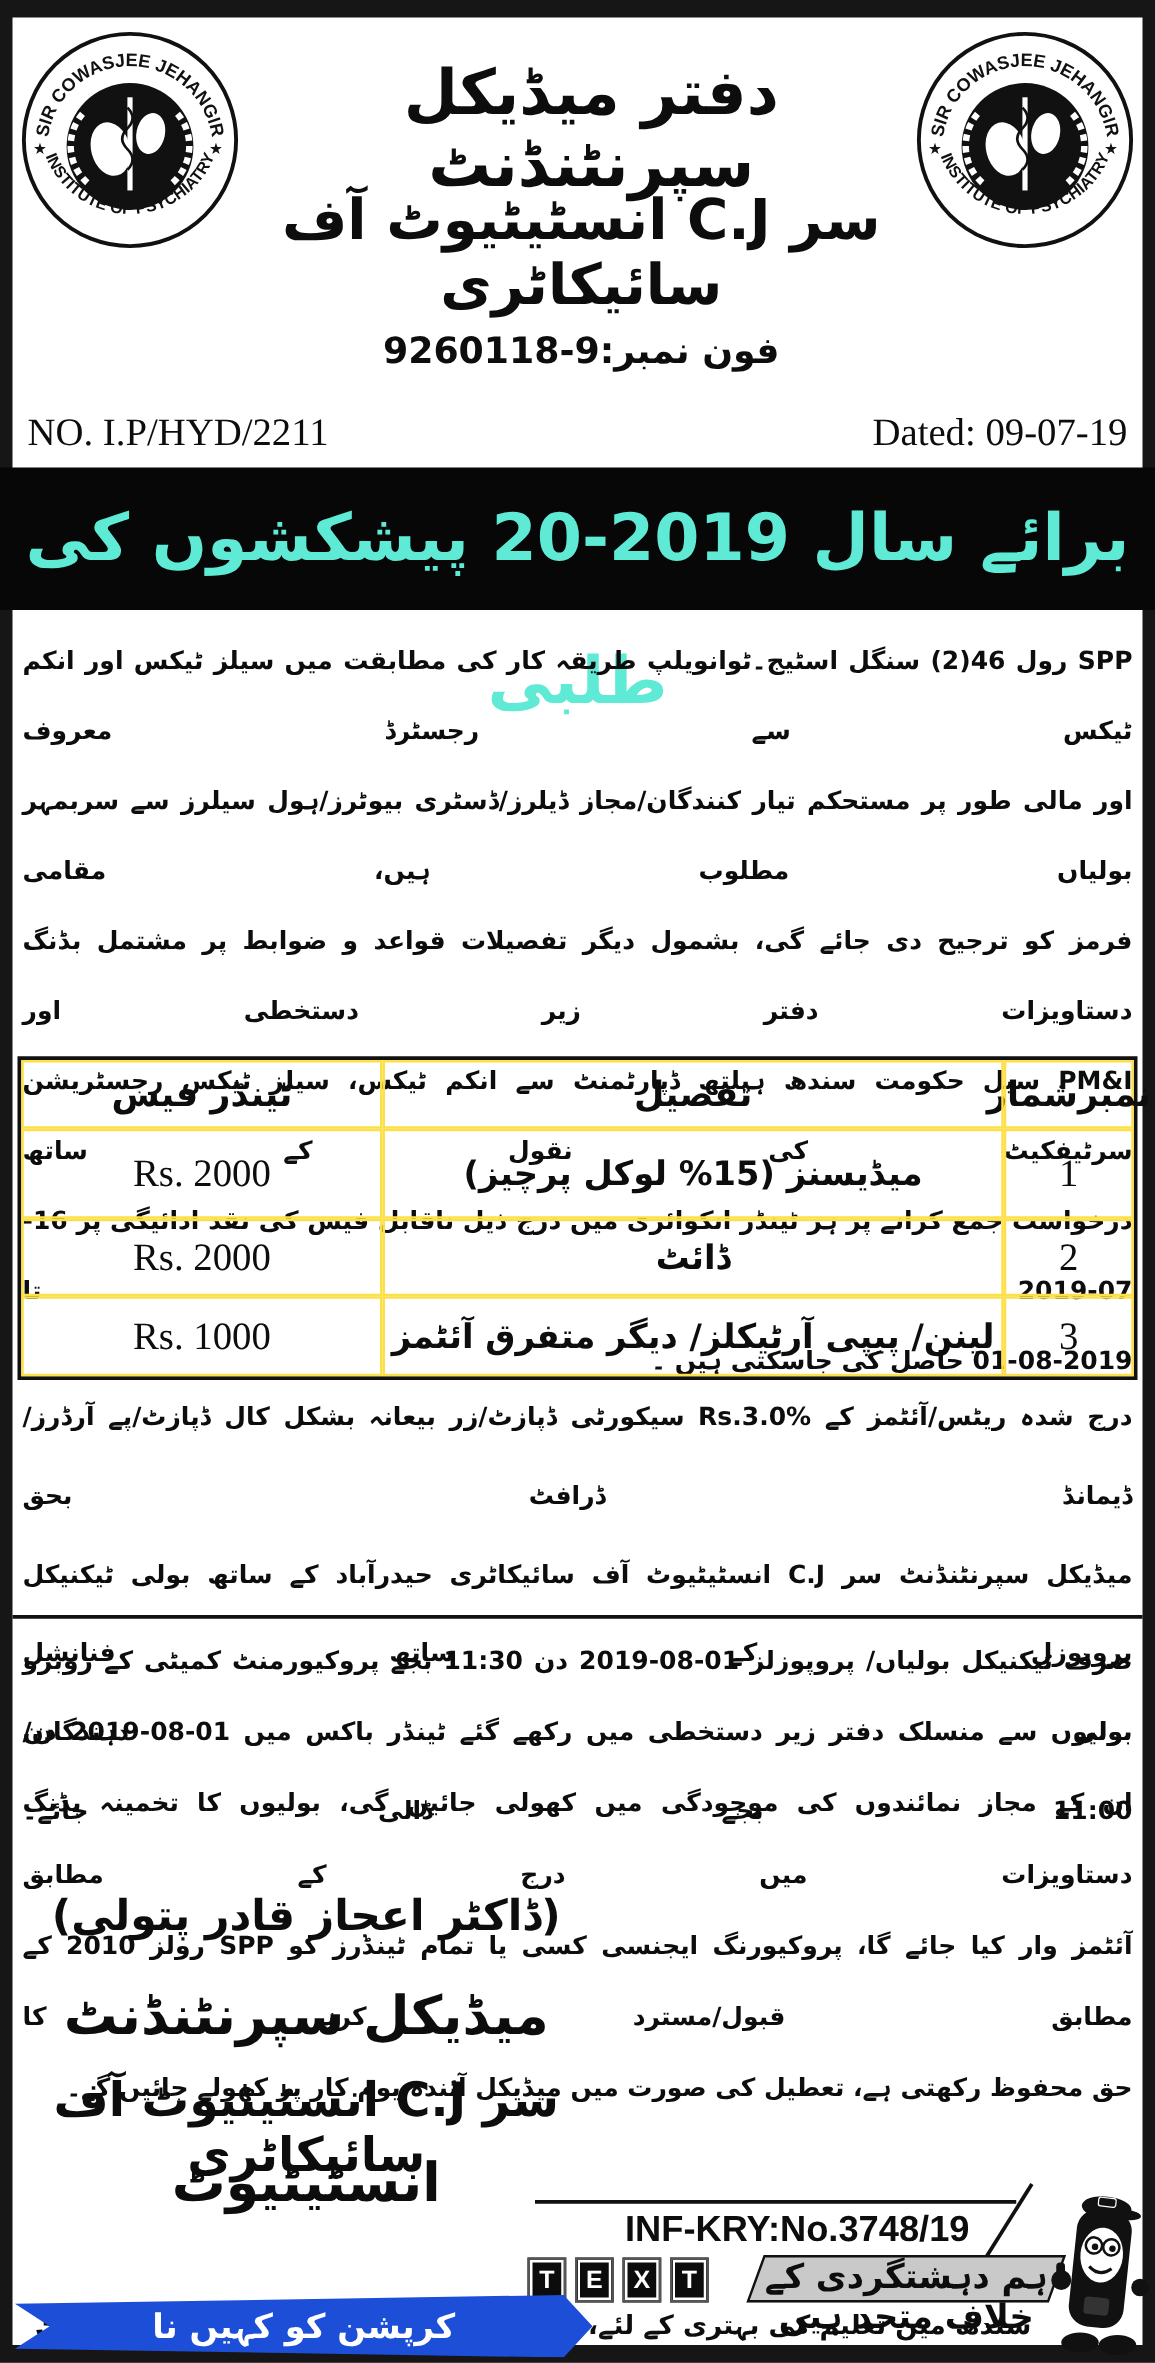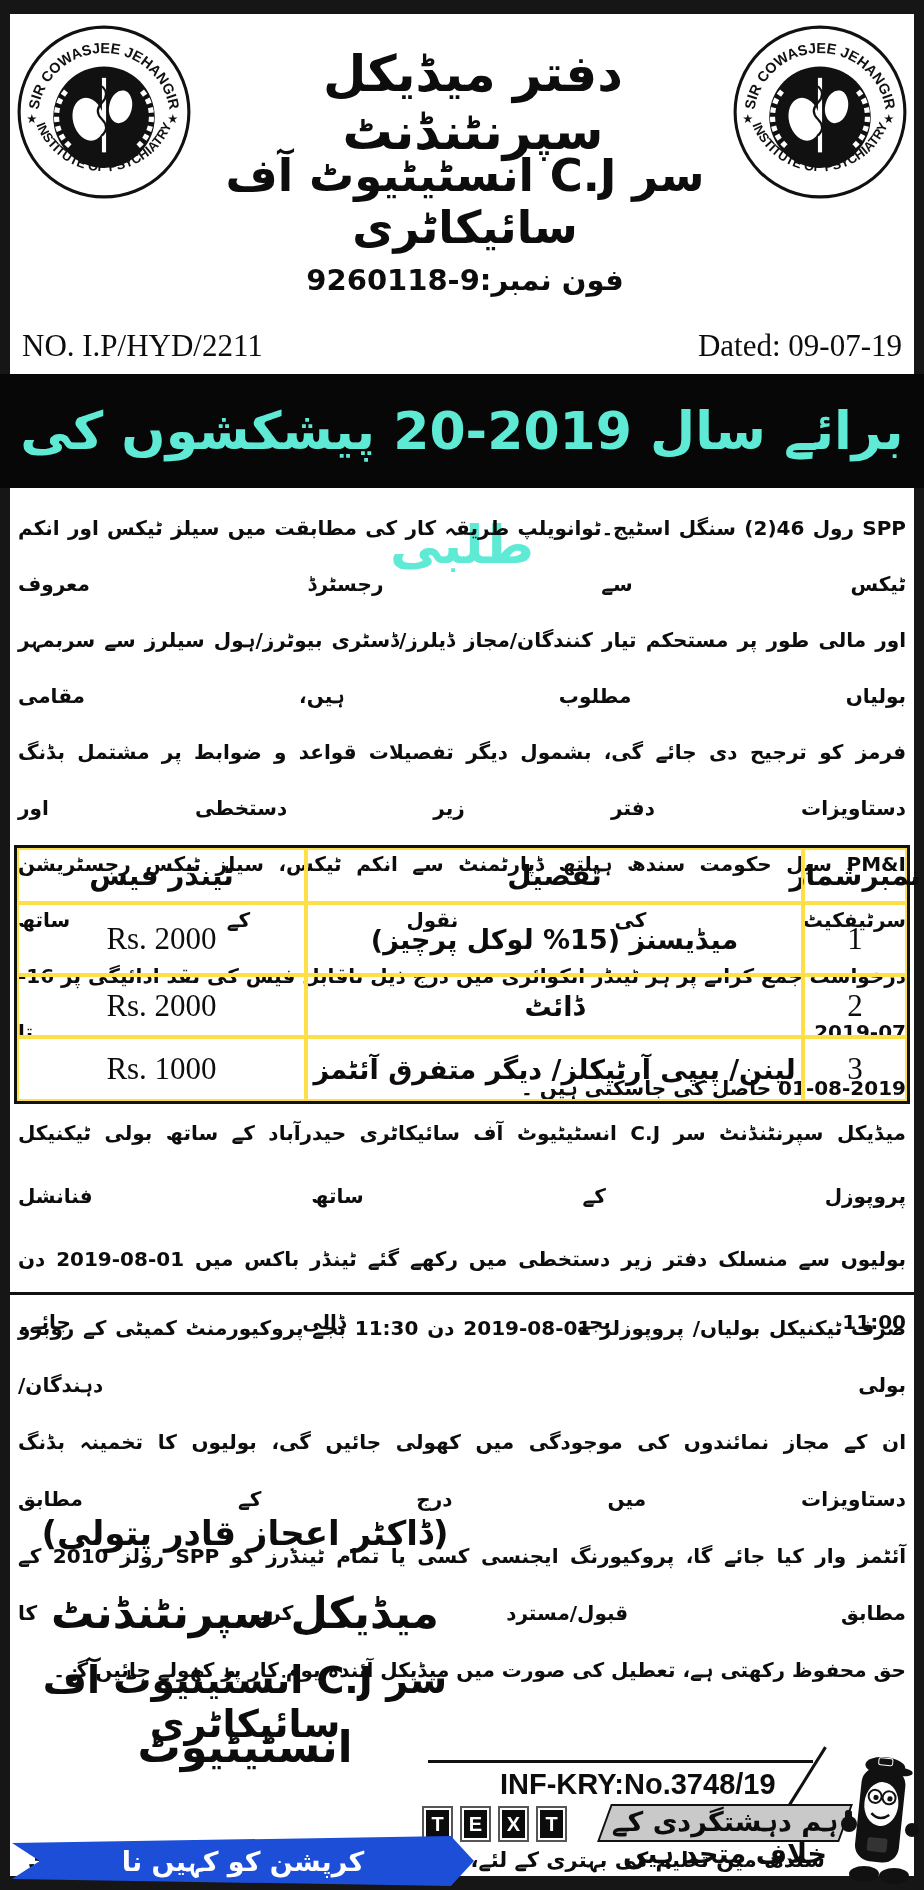--- a/index.html
+++ b/index.html
@@ -146,20 +146,21 @@
     <div class="tcell tr2 ser">2</div>
     <div class="tcell tr2 det">ڈائٹ</div>
     <div class="tcell tr2 fee">Rs. 2000</div>
 
     <div class="tcell tr3 ser">3</div>
     <div class="tcell tr3 det">لینن/ پیپی آرٹیکلز/ دیگر متفرق آئٹمز</div>
     <div class="tcell tr3 fee">Rs. 1000</div>
   </div>
 
   <div class="abs urdu para p2">
+    <span class="pline">درج شدہ ریٹس/آئٹمز کے Rs.3.0% سیکورٹی ڈپازٹ/زر بیعانہ بشکل کال ڈپازٹ/پے آرڈرز/ڈیمانڈ ڈرافٹ بحق</span>
     <span class="pline">میڈیکل سپرنٹنڈنٹ سر C.J انسٹیٹیوٹ آف سائیکاٹری حیدرآباد کے ساتھ بولی ٹیکنیکل پروپوزل کے ساتھ فنانشل</span>
     <span class="pline">بولیوں سے منسلک دفتر زیر دستخطی میں رکھے گئے ٹینڈر باکس میں 01-08-2019 دن 11:00 بجے ڈالی جائے۔</span>
   </div>
 
   <div class="abs sep"></div>
 
   <div class="abs urdu para p3">
     <span class="pline">صرف ٹیکنیکل بولیاں/ پروپوزلز 01-08-2019 دن 11:30 بجے پروکیورمنٹ کمیٹی کے روبرو بولی دہندگان/</span>
     <span class="pline">ان کے مجاز نمائندوں کی موجودگی میں کھولی جائیں گی، بولیوں کا تخمینہ بڈنگ دستاویزات میں درج کے مطابق</span>
     <span class="pline">آئٹمز وار کیا جائے گا، پروکیورنگ ایجنسی کسی یا تمام ٹینڈرز کو SPP رولز 2010 کے مطابق قبول/مسترد کرنے کا</span>

